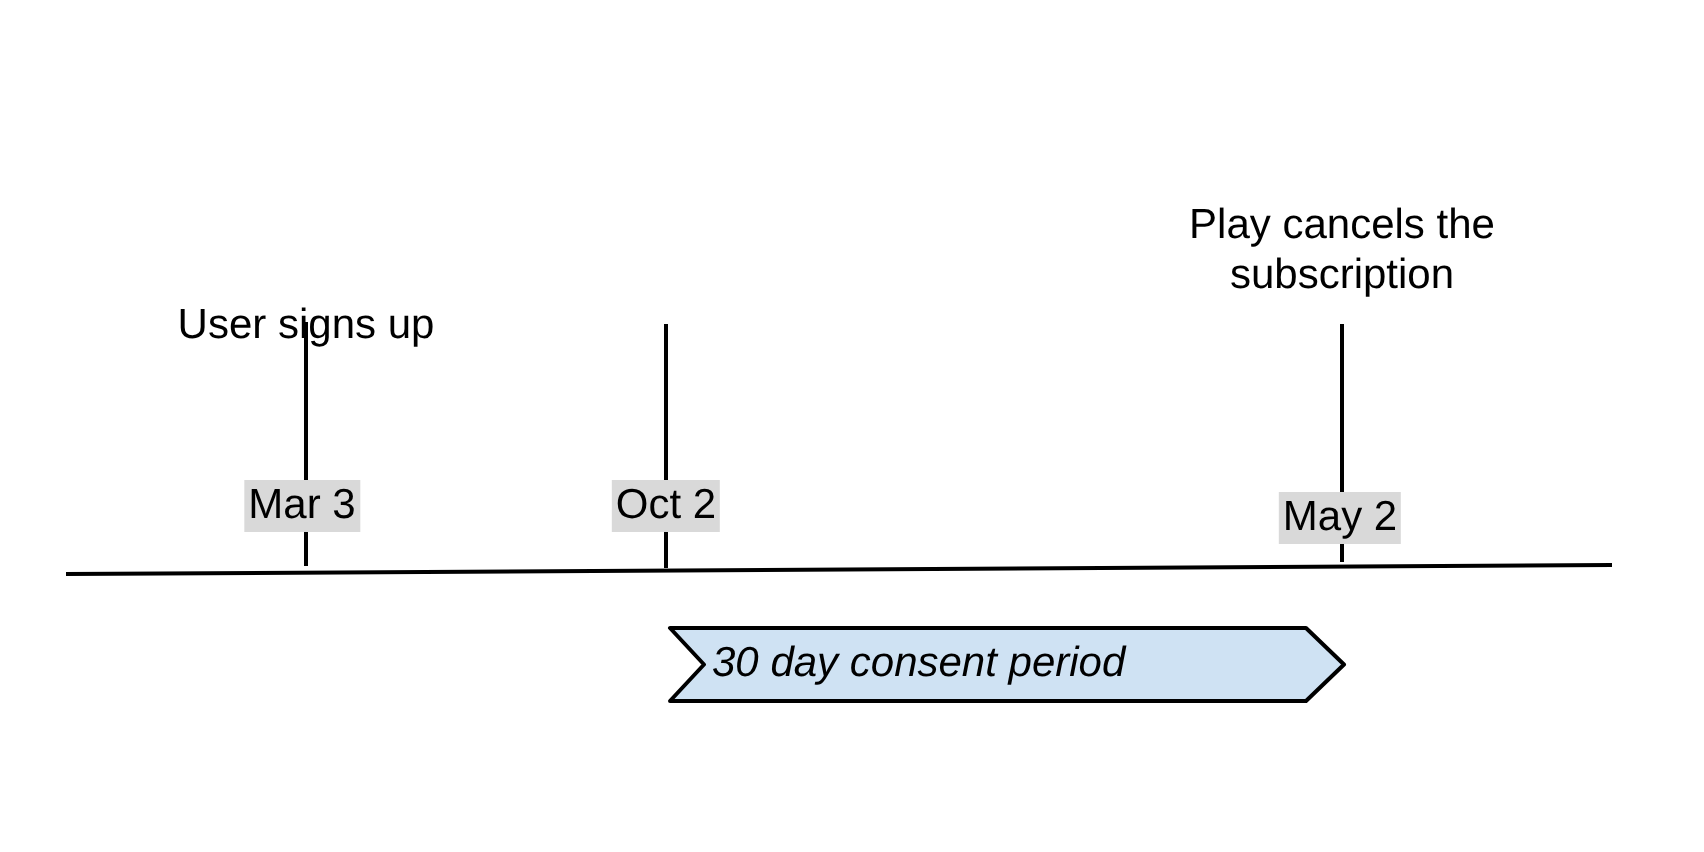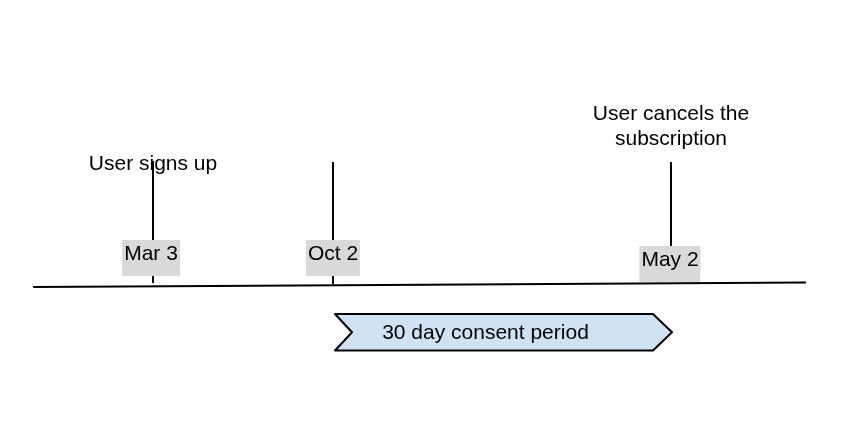--- a/index.html
+++ b/index.html
@@ -52,57 +52,57 @@
   }
   .event-label.ev1 { left: 43px;  top: 114px; margin-top: 36px; }
   .event-label.ev2 { left: 225px; top: 100px; }
   .event-label.ev3 { left: 561px; top: 100px; }
   .date-badge {
     position: absolute;
     transform: translateX(-50%);
     background: var(--badge-bg);
     font-size: 21px;
     line-height: 26px;
-    height: 36px;
+    height: 26px;
     padding: 0 2px;
     white-space: nowrap;
     color: var(--text-color);
   }
   .date-badge.d1 { left: 151px; top: 240px; }
   .date-badge.d2 { left: 333px; top: 240px; }
   .date-badge.d3 { left: 670px; top: 246px; }
   .arrow-label {
     position: absolute;
-    left: 335px;
+    left: 356px;
     top: 319px;
     width: 301px;
-    text-align: center;
     font-size: 21px;
     line-height: 26px;
     white-space: nowrap;
     color: var(--text-color);
+    font-style: italic;
   }
 </style>
 </head>
 <body>
 
 <div class="stage">
 
   <svg class="layer" viewBox="0 0 852 426" xmlns="http://www.w3.org/2000/svg">
     <line class="axis" x1="33" y1="287" x2="806" y2="282.5"></line>
     <line class="tick" x1="153" y1="161" x2="153" y2="283"></line>
     <line class="tick" x1="333" y1="162" x2="333" y2="284"></line>
     <line class="tick" x1="671" y1="162" x2="671" y2="281"></line>
     <polygon class="period-arrow" points="335,314 653,314 672,332.25 653,350.5 335,350.5 352,332.25"></polygon>
   </svg>
 
   <div class="event-label ev1">User signs up</div>
 
 
-  <div class="event-label ev3">User cancels the
+  <div class="event-label ev3">Play cancels the
 subscription</div>
 
   <div class="date-badge d1">Mar 3</div>
 
   <div class="date-badge d2">Oct 2</div>
 
   <div class="date-badge d3">May 2</div>
 
   <div class="arrow-label">30 day consent period</div>
 

